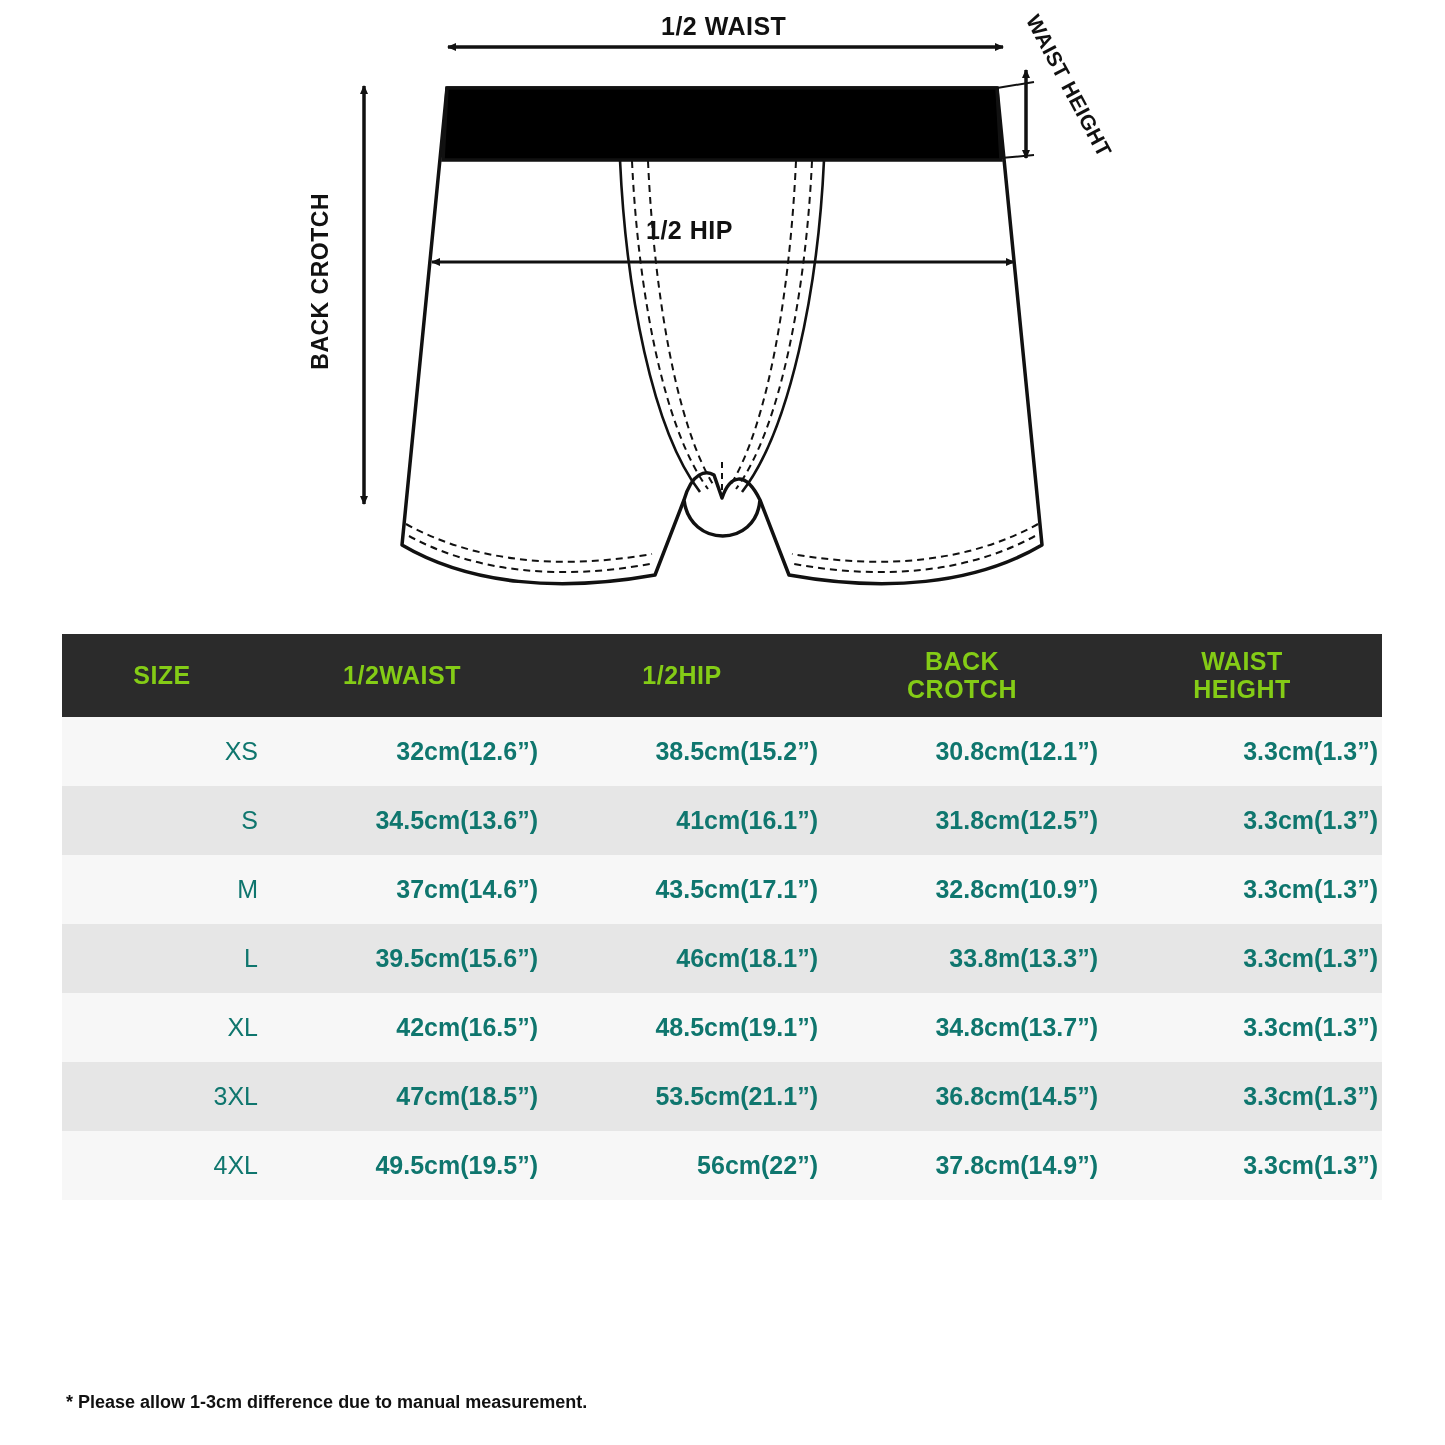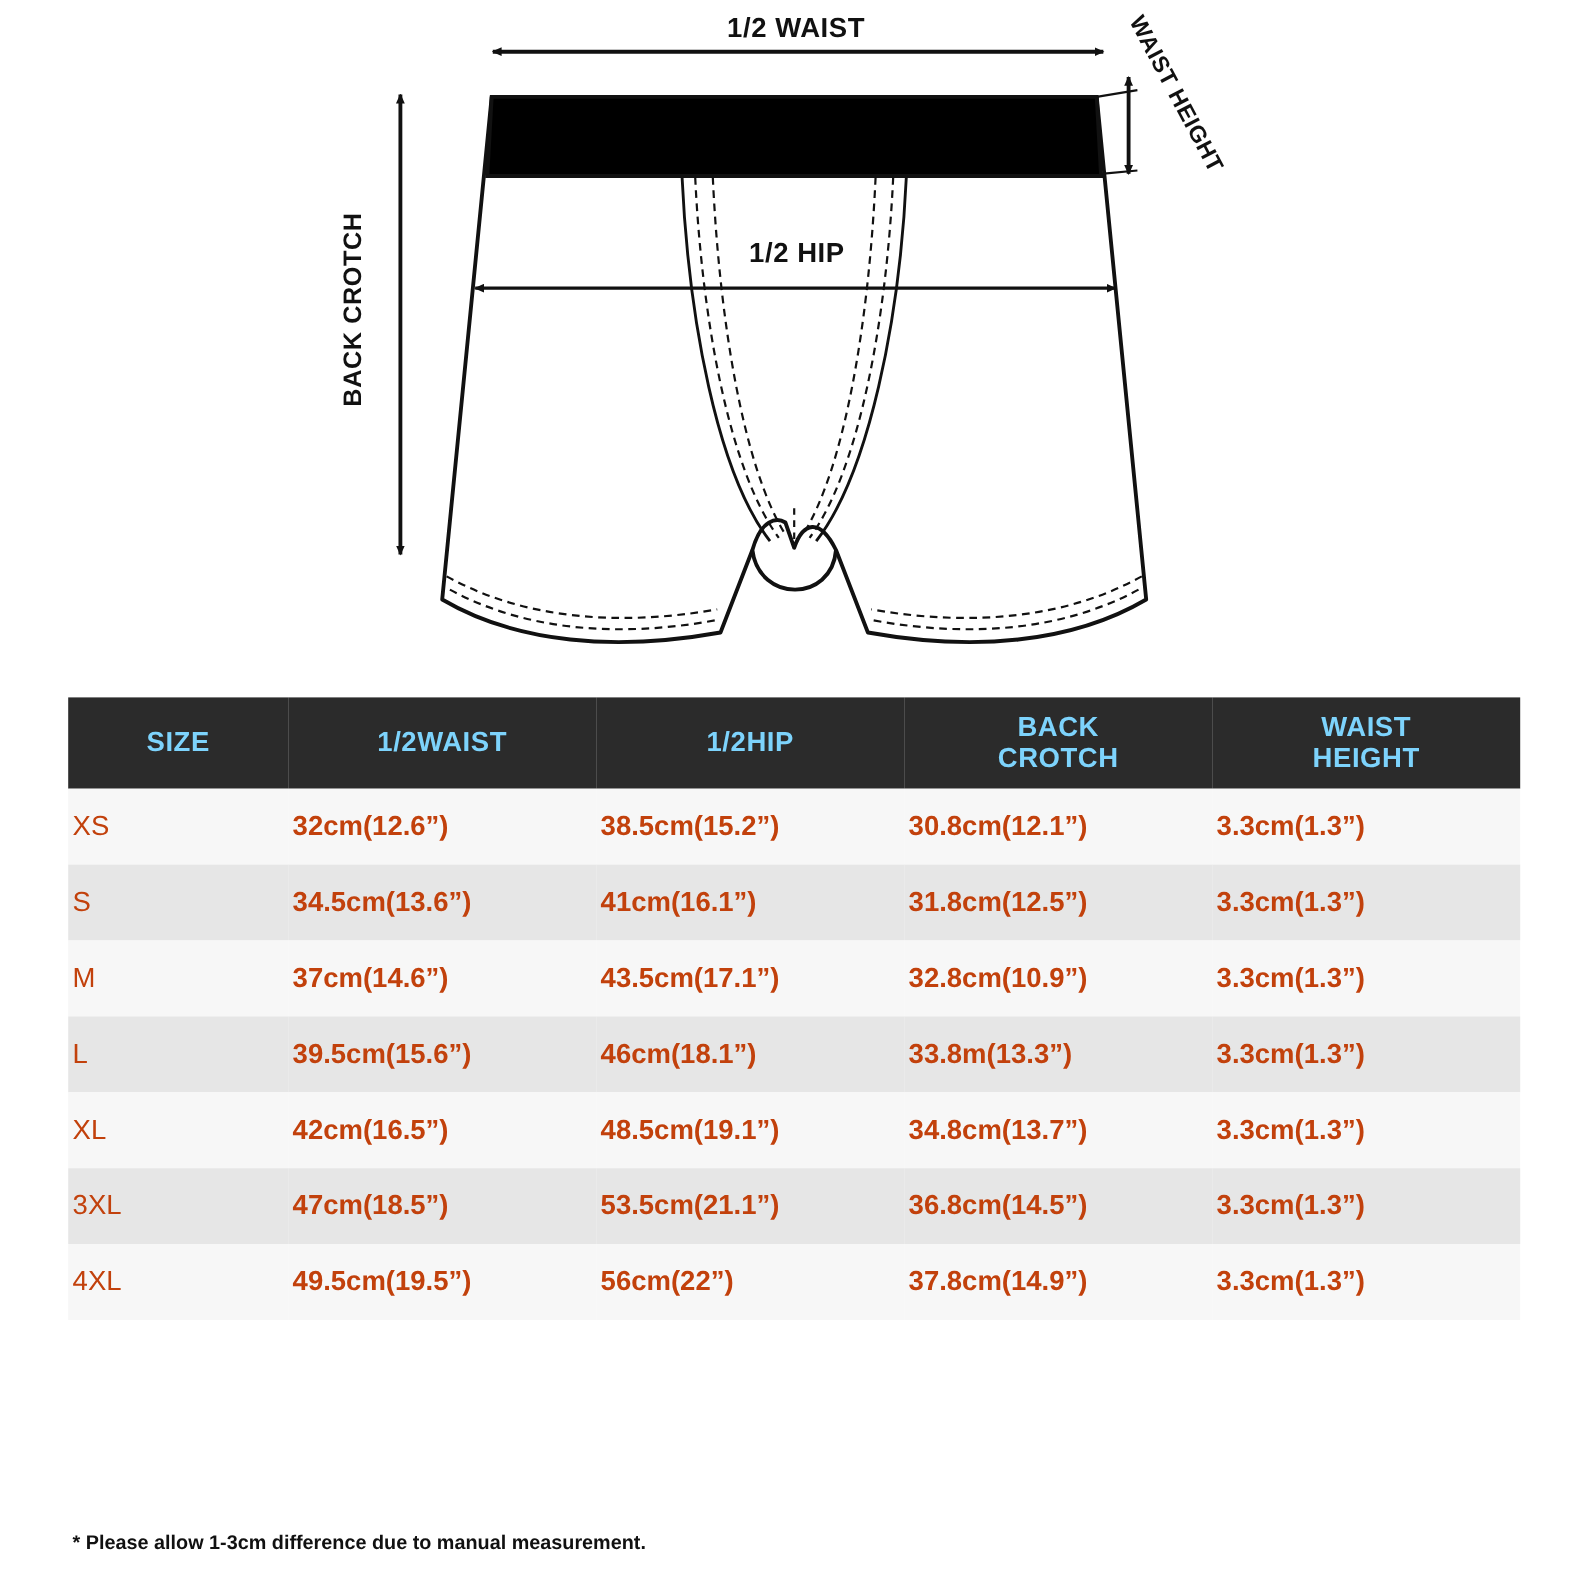--- a/index.html
+++ b/index.html
@@ -33,21 +33,21 @@
     letter-spacing: 0.5px;
     color: #111111;
     white-space: nowrap;
   }
   #label-half-waist {
     left: 661px;
     top: 12px;
     font-size: 25px;
   }
   #label-half-hip {
-    left: 681px;
+    left: 646px;
     top: 216px;
     font-size: 25px;
   }
   #label-back-crotch {
     left: 307px;
     top: 193px;
     font-size: 23px;
     writing-mode: vertical-rl;
     text-orientation: mixed;
     transform: rotate(180deg);
@@ -69,34 +69,34 @@
     top: 634px;
     width: 1320px;
   }
   table#size-table {
     border-collapse: collapse;
     width: 1320px;
     table-layout: fixed;
   }
   table#size-table thead th {
     background: #2b2b2b;
-    color: #7dd3fc;
+    color: #84cc16;
     font-size: 25px;
     font-weight: bold;
     padding: 14px 4px;
     text-align: center;
     line-height: 1.1;
     letter-spacing: 0.5px;
   }
   table#size-table tbody td {
     font-size: 25px;
     font-weight: bold;
-    text-align: left;
+    text-align: right;
     padding: 20px 4px;
-    color: #c2410c;
+    color: #0f766e;
   }
   table#size-table tbody tr:nth-child(odd) td {
     background: #f7f7f7;
   }
   table#size-table tbody tr:nth-child(even) td {
     background: #e6e6e6;
   }
   table#size-table tbody td.size-col {
     font-weight: normal;
     font-size: 25px;

